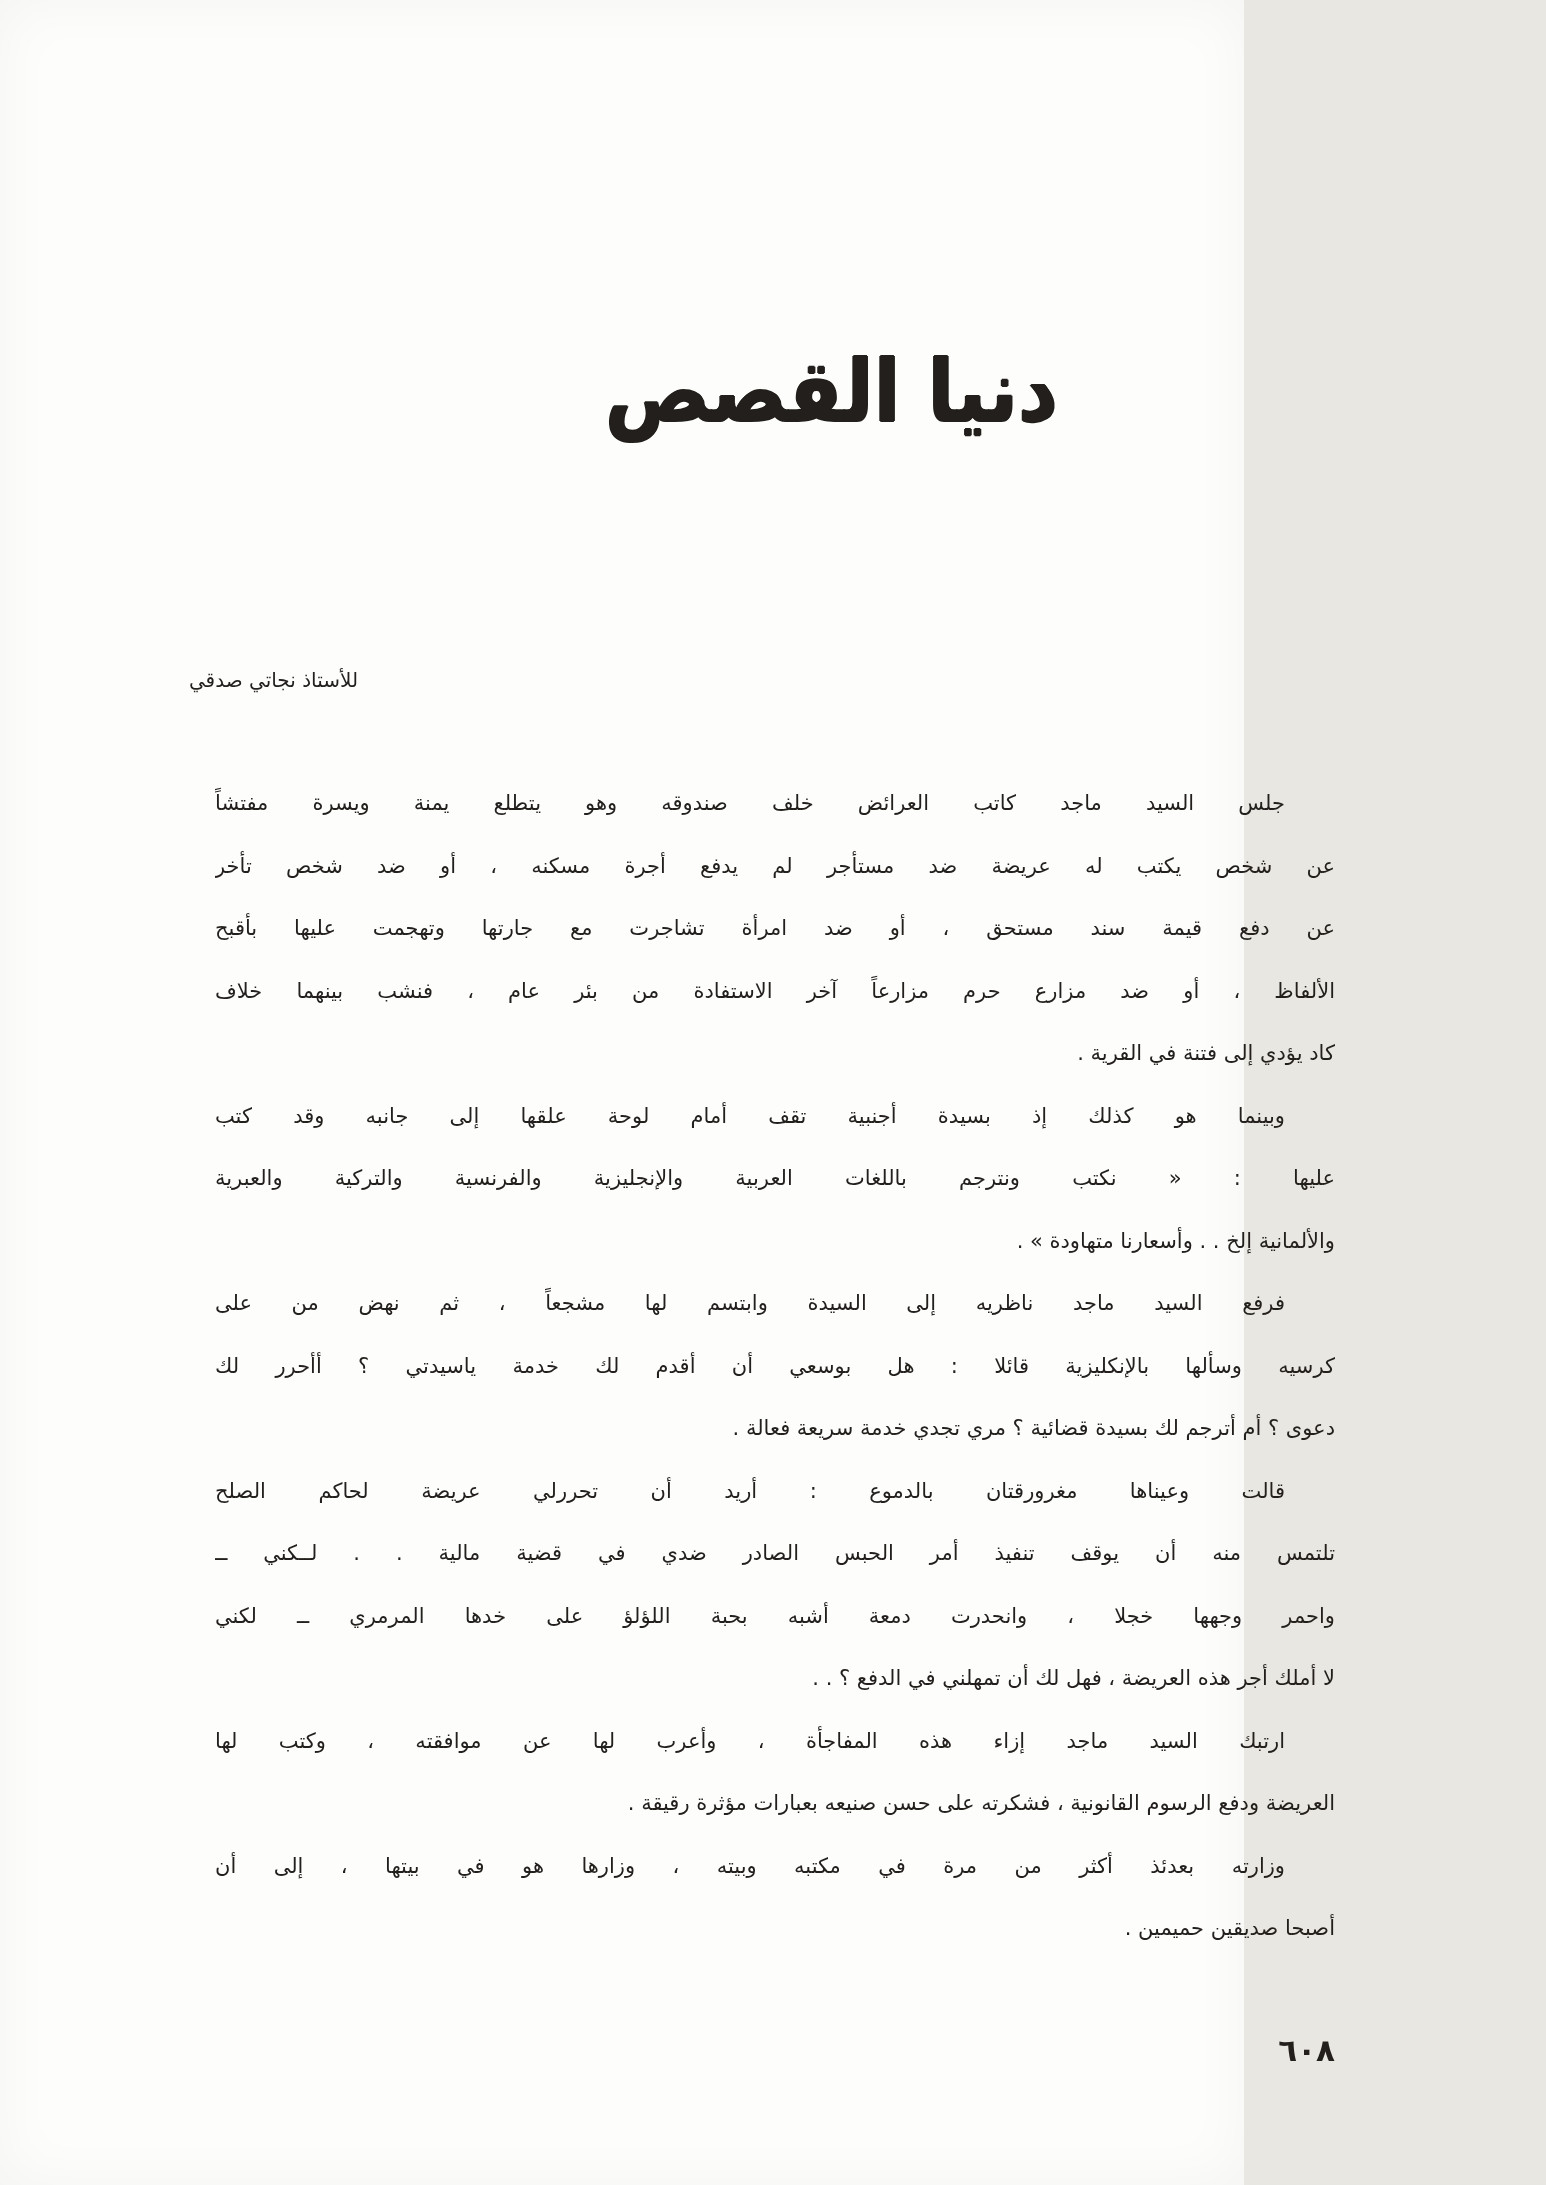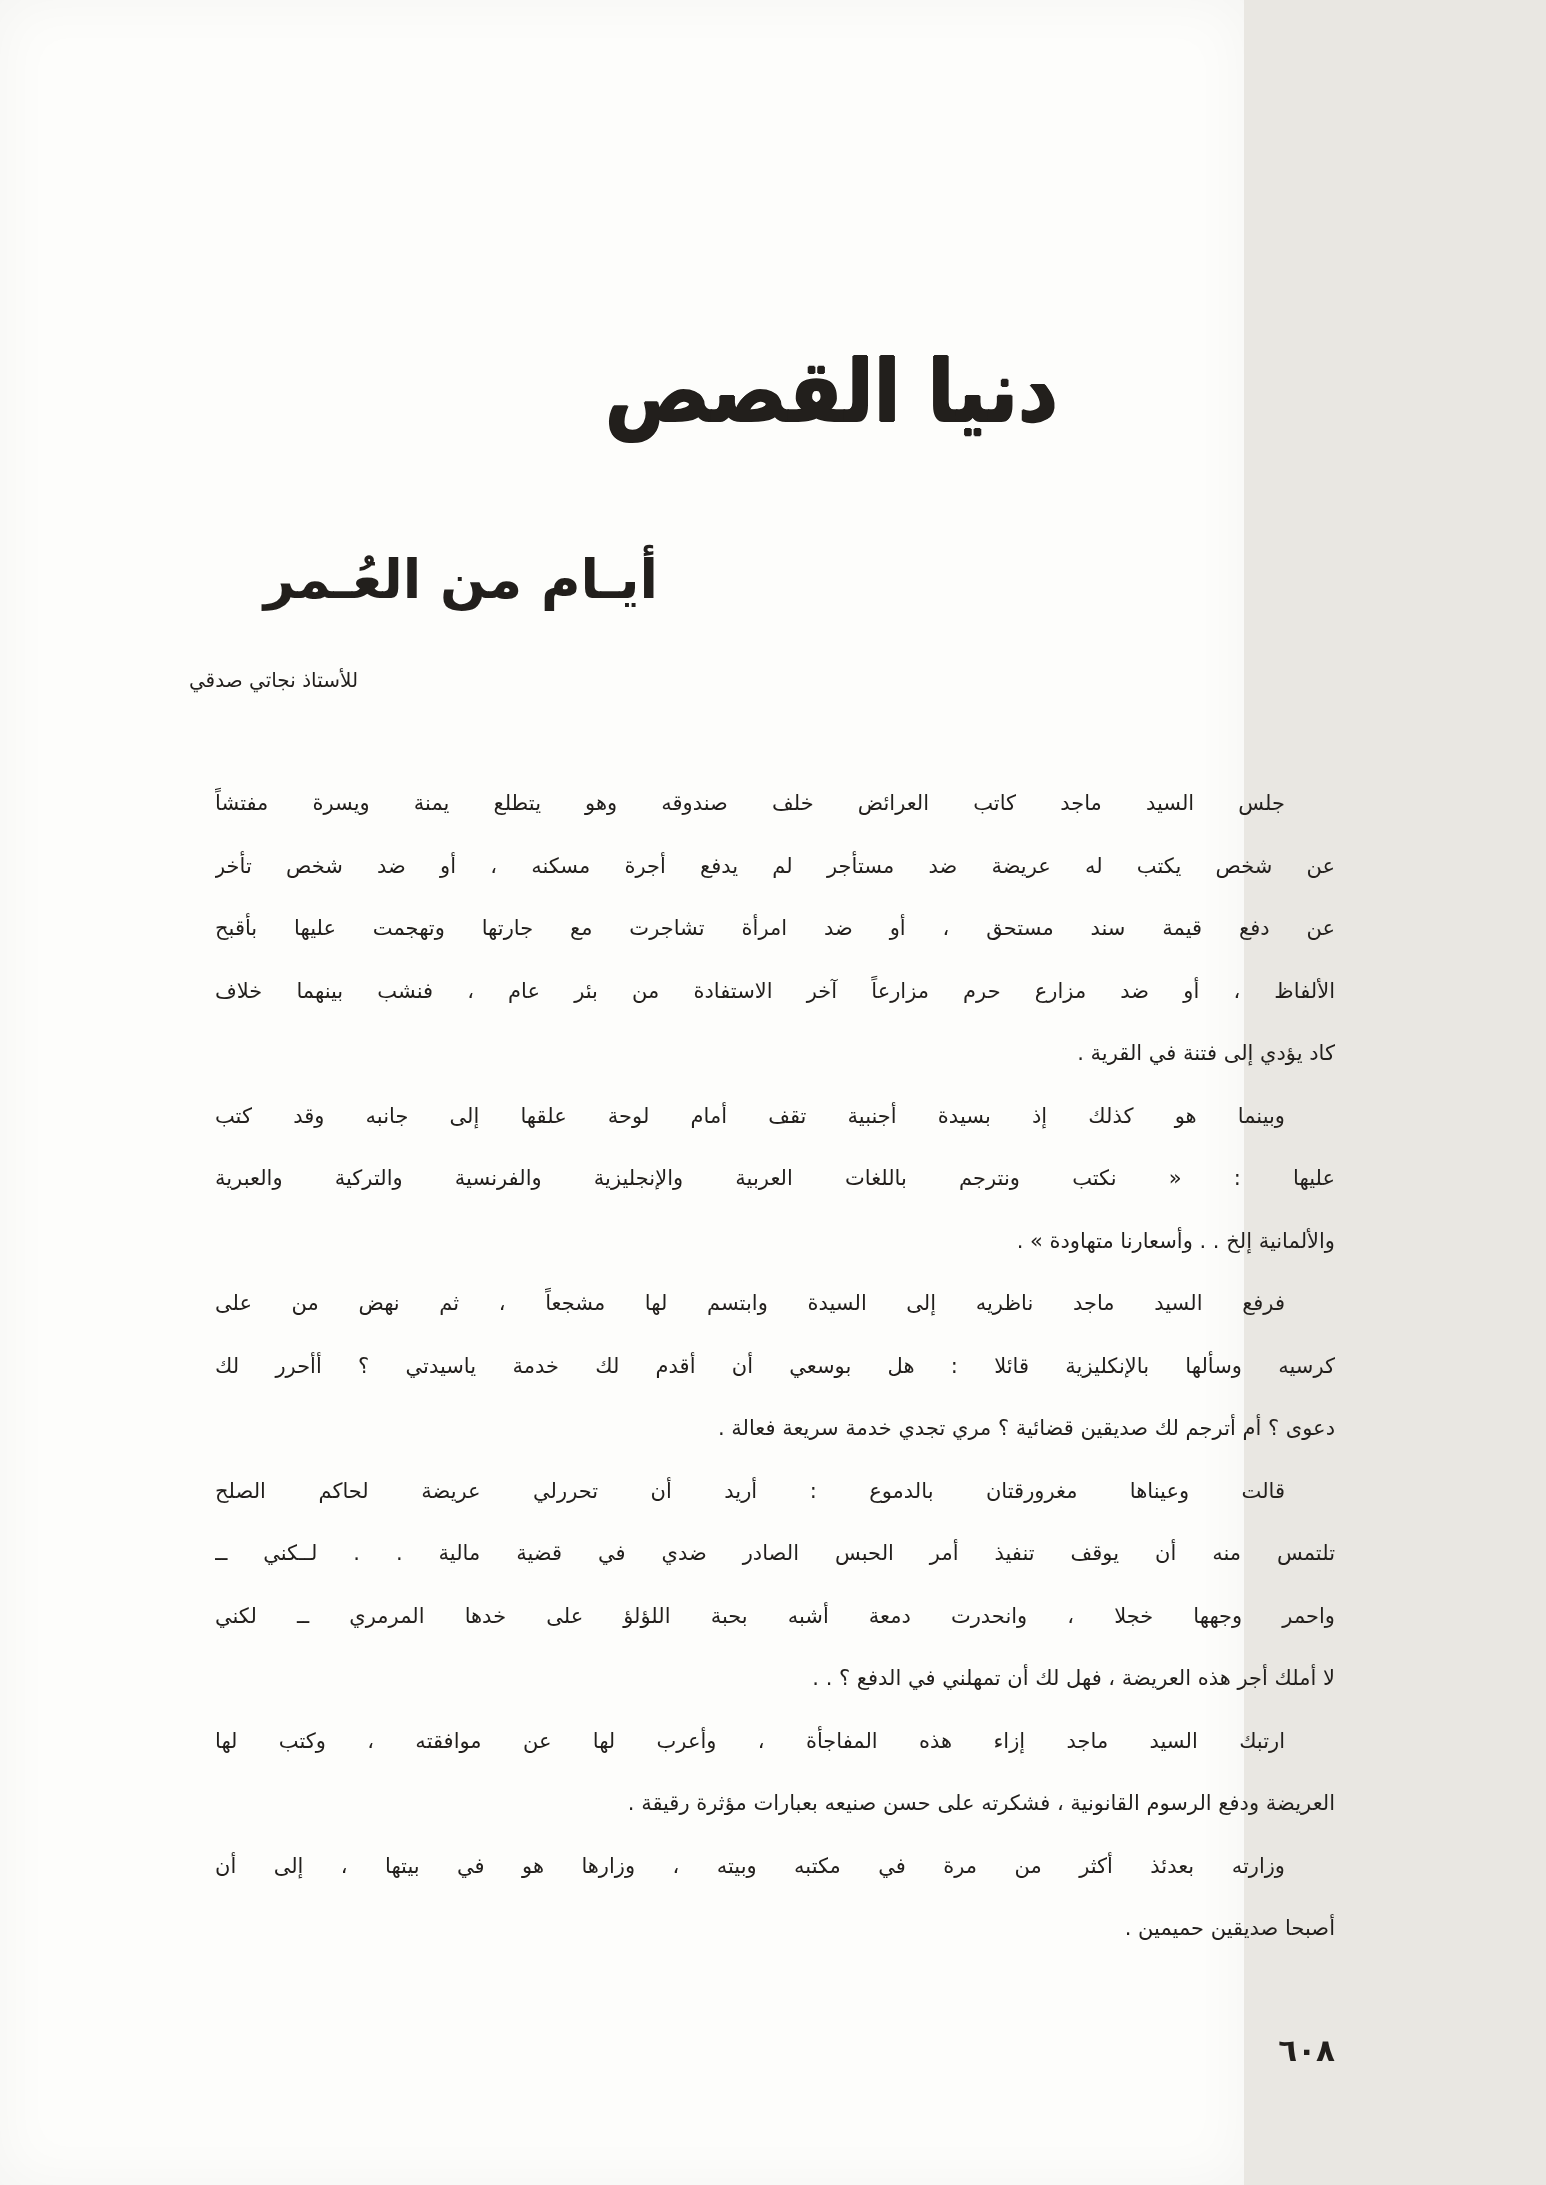--- a/index.html
+++ b/index.html
@@ -79,36 +79,35 @@
     font-weight:bold;
   }
 </style>
 </head>
 <body>
 
 <div class="page">
 
   <div class="masthead">دنيا القصص</div>
 
-  <h1 class="title">أيـام من العُـمر</h1>
 
   <div class="byline">للأستاذ نجاتي صدقي</div>
 
   <div class="bodytext" id="bodytext" dir="rtl">
       <div class="line first">جلس السيد ماجد كاتب العرائض خلف صندوقه وهو يتطلع يمنة ويسرة مفتشاً</div>
       <div class="line full">عن شخص يكتب له عريضة ضد مستأجر لم يدفع أجرة مسكنه ، أو ضد شخص تأخر</div>
       <div class="line full">عن دفع قيمة سند مستحق ، أو ضد امرأة تشاجرت مع جارتها وتهجمت عليها بأقبح</div>
       <div class="line full">الألفاظ ، أو ضد مزارع حرم مزارعاً آخر الاستفادة من بئر عام ، فنشب بينهما خلاف</div>
       <div class="line last">كاد يؤدي إلى فتنة في القرية .</div>
       <div class="line first">وبينما هو كذلك إذ بسيدة أجنبية تقف أمام لوحة علقها إلى جانبه وقد كتب</div>
       <div class="line full">عليها : « نكتب ونترجم باللغات العربية والإنجليزية والفرنسية والتركية والعبرية</div>
       <div class="line last">والألمانية إلخ . . وأسعارنا متهاودة » .</div>
       <div class="line first">فرفع السيد ماجد ناظريه إلى السيدة وابتسم لها مشجعاً ، ثم نهض من على</div>
       <div class="line full">كرسيه وسألها بالإنكليزية قائلا : هل بوسعي أن أقدم لك خدمة ياسيدتي ؟ أأحرر لك</div>
-      <div class="line last">دعوى ؟ أم أترجم لك صديقين قضائية ؟ مري تجدي خدمة سريعة فعالة .</div>
+      <div class="line last">دعوى ؟ أم أترجم لك بسيدة قضائية ؟ مري تجدي خدمة سريعة فعالة .</div>
       <div class="line first">قالت وعيناها مغرورقتان بالدموع : أريد أن تحررلي عريضة لحاكم الصلح</div>
       <div class="line full">تلتمس منه أن يوقف تنفيذ أمر الحبس الصادر ضدي في قضية مالية . . لــكني ــ</div>
       <div class="line full">واحمر وجهها خجلا ، وانحدرت دمعة أشبه بحبة اللؤلؤ على خدها المرمري ــ لكني</div>
       <div class="line last">لا أملك أجر هذه العريضة ، فهل لك أن تمهلني في الدفع ؟ . .</div>
       <div class="line first">ارتبك السيد ماجد إزاء هذه المفاجأة ، وأعرب لها عن موافقته ، وكتب لها</div>
       <div class="line last">العريضة ودفع الرسوم القانونية ، فشكرته على حسن صنيعه بعبارات مؤثرة رقيقة .</div>
       <div class="line first">وزارته بعدئذ أكثر من مرة في مكتبه وبيته ، وزارها هو في بيتها ، إلى أن</div>
       <div class="line last">أصبحا صديقين حميمين .</div>
     </div>
 

